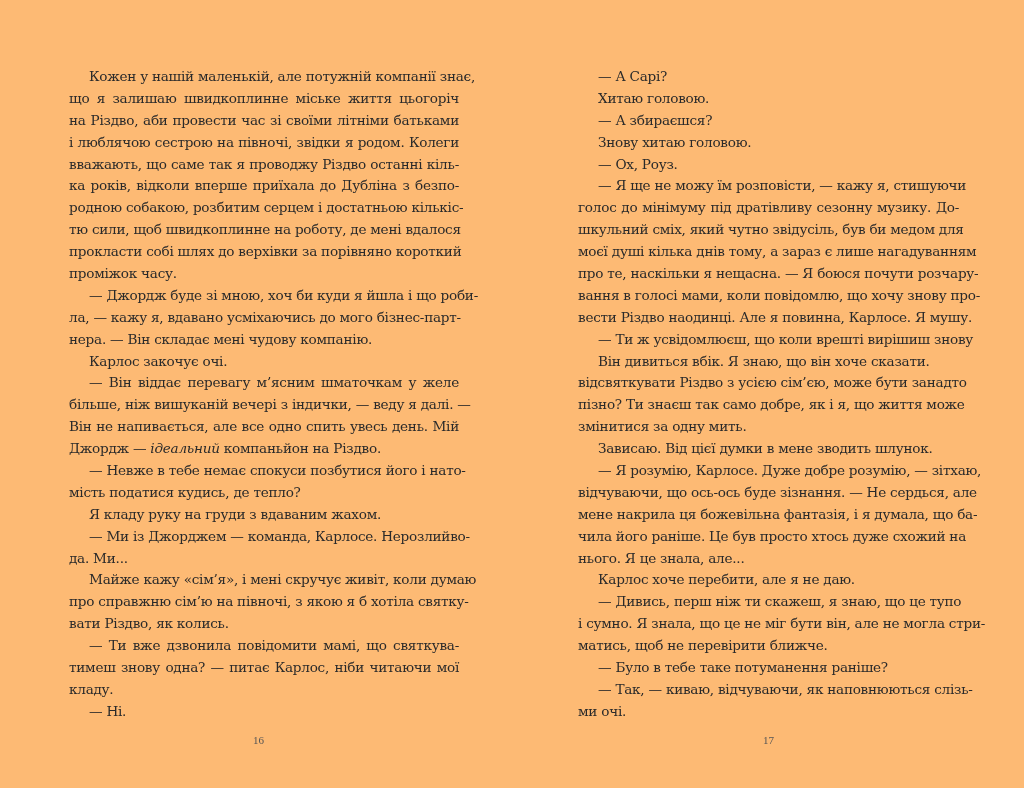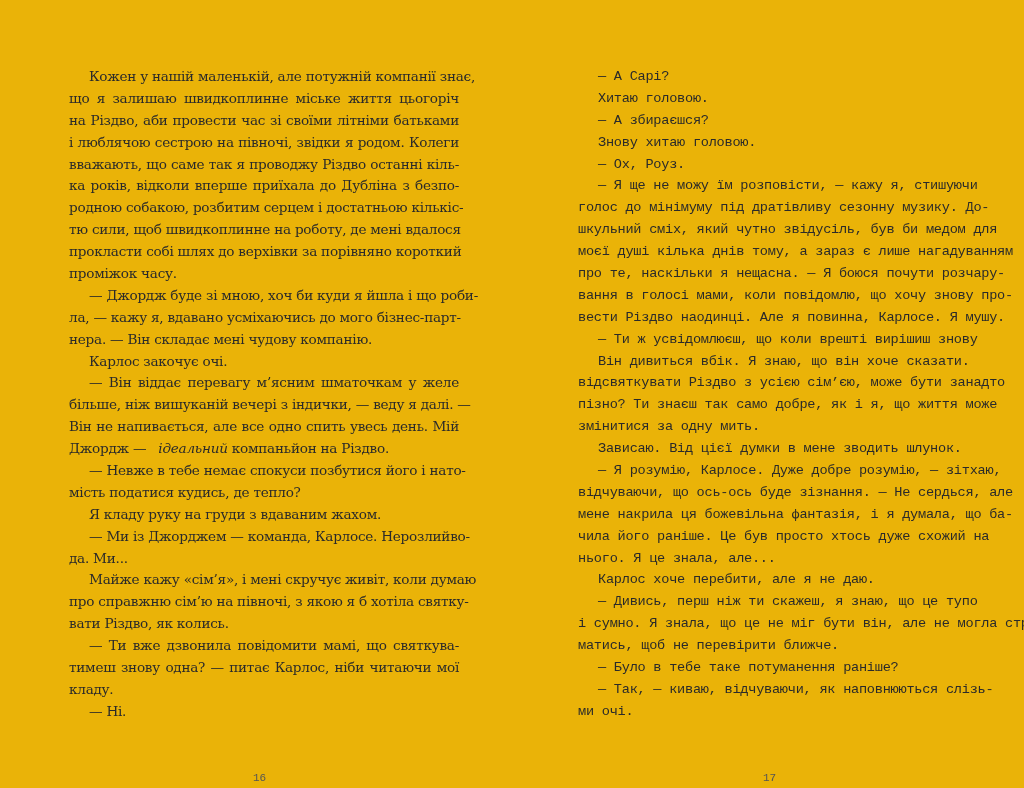--- a/index.html
+++ b/index.html
@@ -11,50 +11,50 @@
       width: 1024px;
       height: 788px;
       position: relative;
       overflow: hidden;
       font-family: "DejaVu Serif", "Liberation Serif", serif;
       color: #2a2a2a;
     }
     .spread {
       position: absolute;
       inset: 0;
-      background: #eab308;
+      background: #fdba74;
     }
     .page {
       position: absolute;
       top: 66px;
       width: 390px;
     }
     .page.left { left: 69px; }
-    .page.right { left: 578px; width: 381px; font-family: Liberation Mono, monospace; }
+    .page.right { left: 578px; width: 381px; }
 
     .line {
       display: block;
       height: 21.9px;
       line-height: 21.9px;
       font-size: 13.6px;
       white-space: nowrap;
       text-align: justify;
       text-align-last: justify;
       letter-spacing: -0.25px;
     }
     .line.indent { padding-left: 20px; }
     .line.last { text-align-last: left; }
-    .line em { font-style: italic; margin-left: 8px; }
+    .line em { font-style: italic; }
 
     .page-number {
       position: absolute;
-      top: 772px;
+      top: 734px;
       font-size: 11px;
       color: #555;
-      font-family: Liberation Mono, monospace;
+      font-family: Liberation Serif, serif;
     }
     .page-number.left { left: 253px; }
     .page-number.right { left: 763px; }
   </style>
 </head>
 <body>
 
 <div class="spread">
   <div class="page left" id="left-page">
       <span class="line indent">Кожен у нашій маленькій, але потужній компанії знає,</span>

